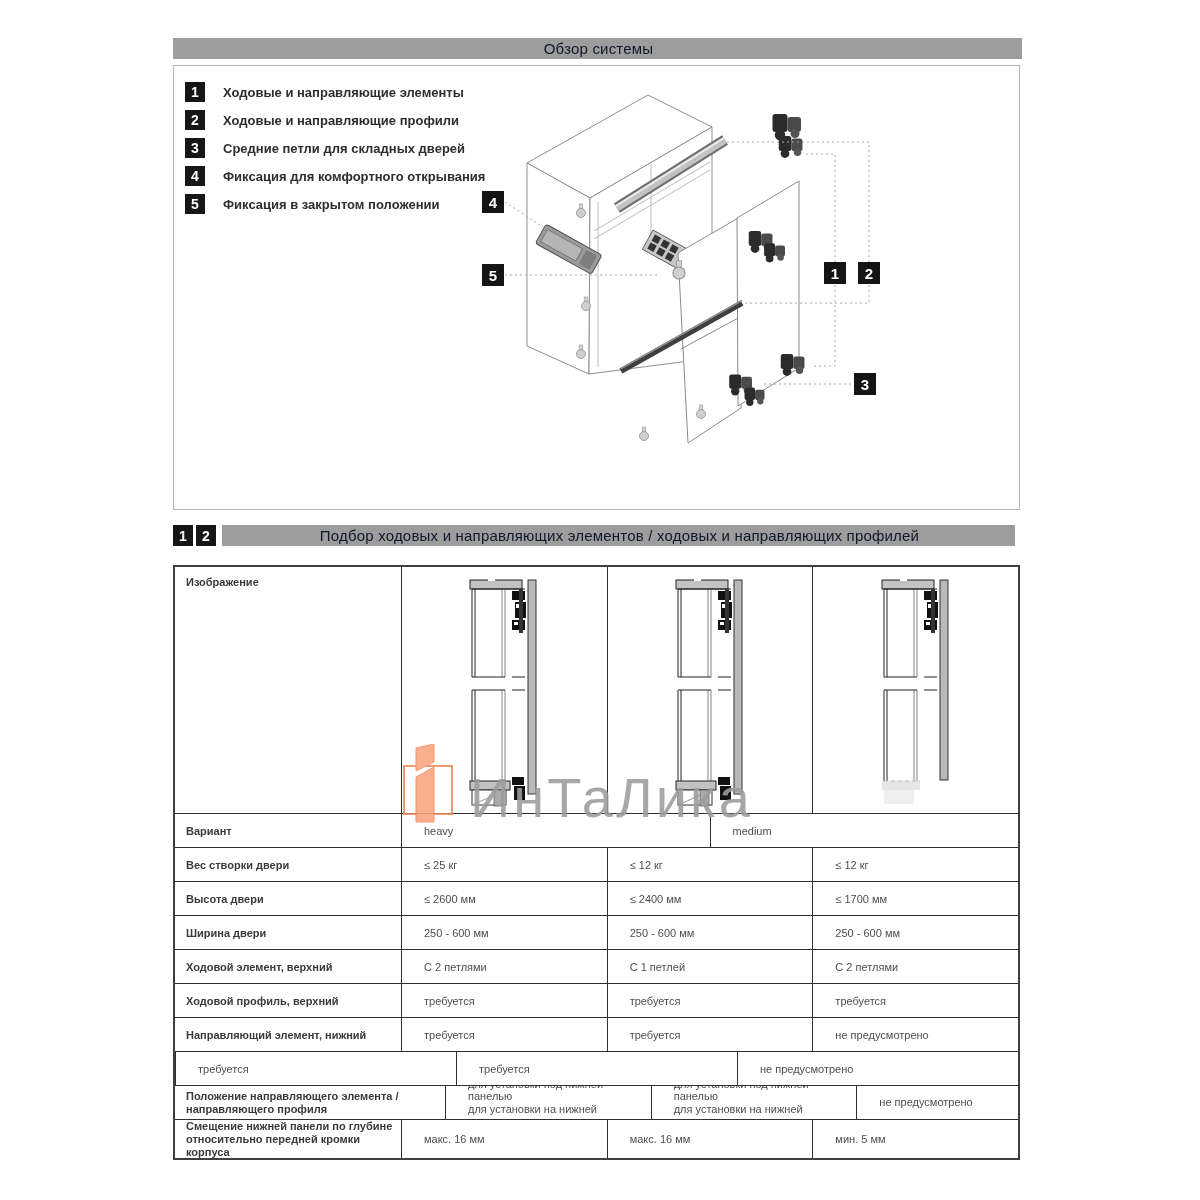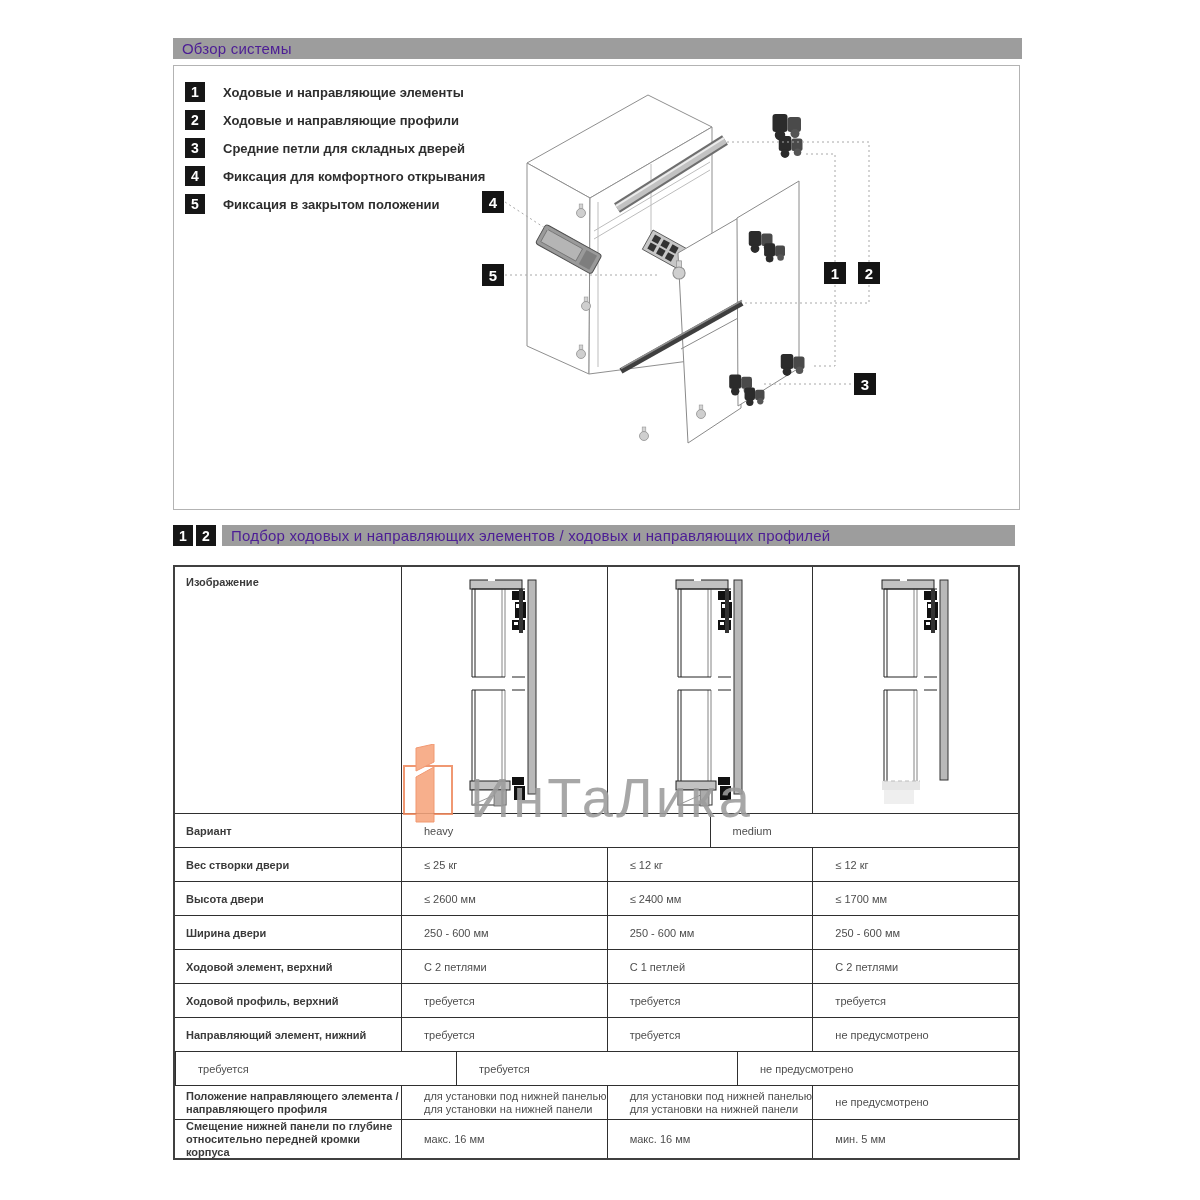--- a/index.html
+++ b/index.html
@@ -1,22 +1,22 @@
 <!DOCTYPE html>
 <html><head>
 <meta charset="utf-8">
 <style>
   * { margin:0; padding:0; box-sizing:border-box; }
   html,body { width:1200px; height:1200px; background:#fff;
     font-family:"Liberation Sans", sans-serif; color:#3c3c3c; overflow:hidden; }
   #page { position:relative; width:1200px; height:1200px; background:#fff; }
 
   
-  .bar { position:absolute; height:21px; background:#9d9d9d; color:#4c1d95;
-    font-size:15px; line-height:21px; padding-left:9px; letter-spacing:.2px; }
+  .bar { position:absolute; height:21px; background:#9d9d9d; color:#0f172a;
+    font-size:15px; line-height:21px; padding-left:2px; letter-spacing:.2px;text-align:center; }
   .blk-sq { position:absolute; width:20px; height:21px; background:#161616; color:#fff;
     font-size:14px; font-weight:bold; display:flex; align-items:center; justify-content:center; }
 
   
   .overview-box { position:absolute; left:173px; top:65px; width:847px; height:445px;
     border:1px solid #b3b3b3; background:#fff; }
   .ov-svg { position:absolute; left:0; top:0; }
   .legend { position:absolute; left:11px; top:16px; }
   .legend-item { display:flex; align-items:center; margin-bottom:8px; height:20px; }
   .lg-sq { width:20px; height:20px; background:#161616; color:#fff; font-size:14px;
@@ -28,21 +28,21 @@
   
   .tbl { position:absolute; left:173px; top:565px; width:847px; border:2px solid #404040;
     background:#fff; }
   .t-row, .img-row { display:flex; border-bottom:1px solid #2f2f2f; }
   .t-row:last-child { border-bottom:none; }
   .t-cell { padding:0 0 0 11px; display:flex; align-items:center; font-size:11px;
     color:#4d4d4d; white-space:pre-line; overflow:hidden; }
   .t-label { width:226px; flex:0 0 226px; font-weight:bold; color:#3a3a3a; }
   .t-val { flex:1 1 0; border-left:1px solid #2f2f2f; padding-left:22px; }
   .t-row { height:34px; }
-  #rows-host .t-row:nth-child(9) { height:34px; font-size:10.5px; line-height:12.5px; }
+  #rows-host .t-row:nth-child(9) { height:34px; font-size:10.5px; line-height:12.5px;gap:44px; }
   #rows-host .t-row:nth-child(9) .t-cell { line-height:12.5px; }
   #rows-host .t-row:nth-child(10) { height:38px; }
   #rows-host .t-row:nth-child(10) .t-label { line-height:13px; }
   .img-row { height:247px; }
   .img-row .t-label { align-items:flex-start; padding-top:9px; }
   .img-cell { flex:1 1 0; border-left:1px solid #2f2f2f; display:flex;
     justify-content:center; align-items:flex-start; padding-top:10px; }
 
   
   .watermark { position:absolute; left:396px; top:744px; display:flex; align-items:flex-end;

